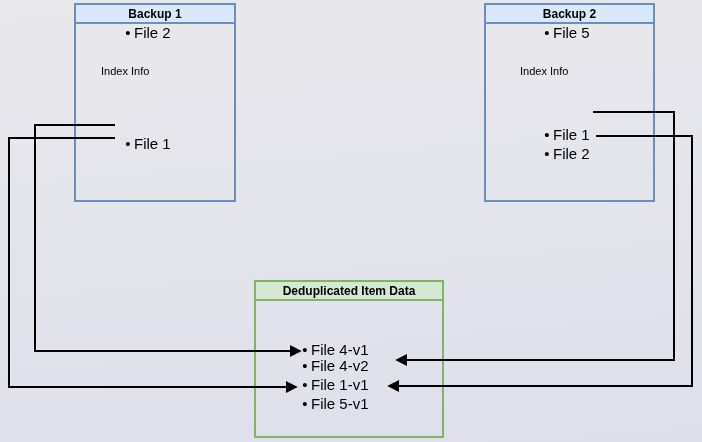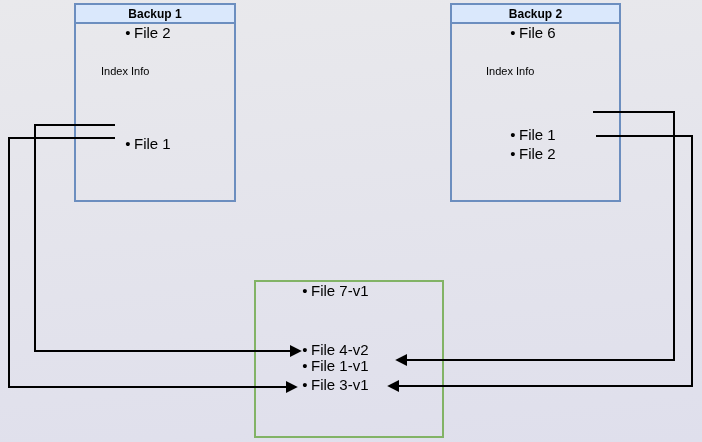--- a/index.html
+++ b/index.html
@@ -37,21 +37,21 @@
     border-bottom: 2px solid var(--blue-border, #6c8ebf);
   }
   .green-node {
     border: 2px solid var(--green-border, #82b366);
   }
   .green-node .box-header {
     background: var(--green-fill, #d5e8d4);
     border-bottom: 2px solid var(--green-border, #82b366);
   }
   #backup1-box { left: 74px;  top: 3px;   width: 162px; height: 199px; }
-  #backup2-box { left: 450px; top: 3px;   width: 171px; height: 199px; }
+  #backup2-box { left: 484px; top: 3px;   width: 171px; height: 199px; }
   #dedup-box   { left: 254px; top: 280px; width: 190px; height: 158px; }
 
   .index-label {
     position: absolute;
     font-size: 11px;
     height: 18px;
     line-height: 18px;
     white-space: nowrap;
   }
   #backup1-box .index-label { left: 25px; top: 57px; }
@@ -131,40 +131,43 @@
     <div class="li">
       <span class="bullet">•</span>
       <span class="li-label">File 1</span>
     </div>
     <div class="li">
       <span class="bullet">•</span>
       <span class="li-label">File 2</span>
     </div>
     <div class="li">
       <span class="bullet">•</span>
-      <span class="li-label">File 6</span>
+      <span class="li-label">File 5</span>
     </div>
   </div>
 
   <div class="node green-node" id="dedup-box">
+    <div class="box-header">
+      <span>Deduplicated Item Data</span>
+    </div>
     <div class="li">
       <span class="bullet">•</span>
-      <span class="li-label">File 7-v1</span>
+      <span class="li-label">File 4-v1</span>
     </div>
     <div class="li">
       <span class="bullet">•</span>
       <span class="li-label">File 4-v2</span>
     </div>
     <div class="li">
       <span class="bullet">•</span>
       <span class="li-label">File 1-v1</span>
     </div>
     <div class="li">
       <span class="bullet">•</span>
-      <span class="li-label">File 3-v1</span>
+      <span class="li-label">File 5-v1</span>
     </div>
   </div>
 
   <svg id="arrow-layer" viewBox="0 0 702 442">
     <defs>
       <marker id="arrowhead" viewBox="0 0 10 10" refX="8.5" refY="5" markerWidth="6" markerHeight="6" orient="auto-start-reverse">
         <path d="M0,0 L10,5 L0,10 z"></path>
       </marker>
     </defs>
   <polyline points="115,125 35,125 35,351 300,351" class="arrow" marker-end="url(#arrowhead)"></polyline>

